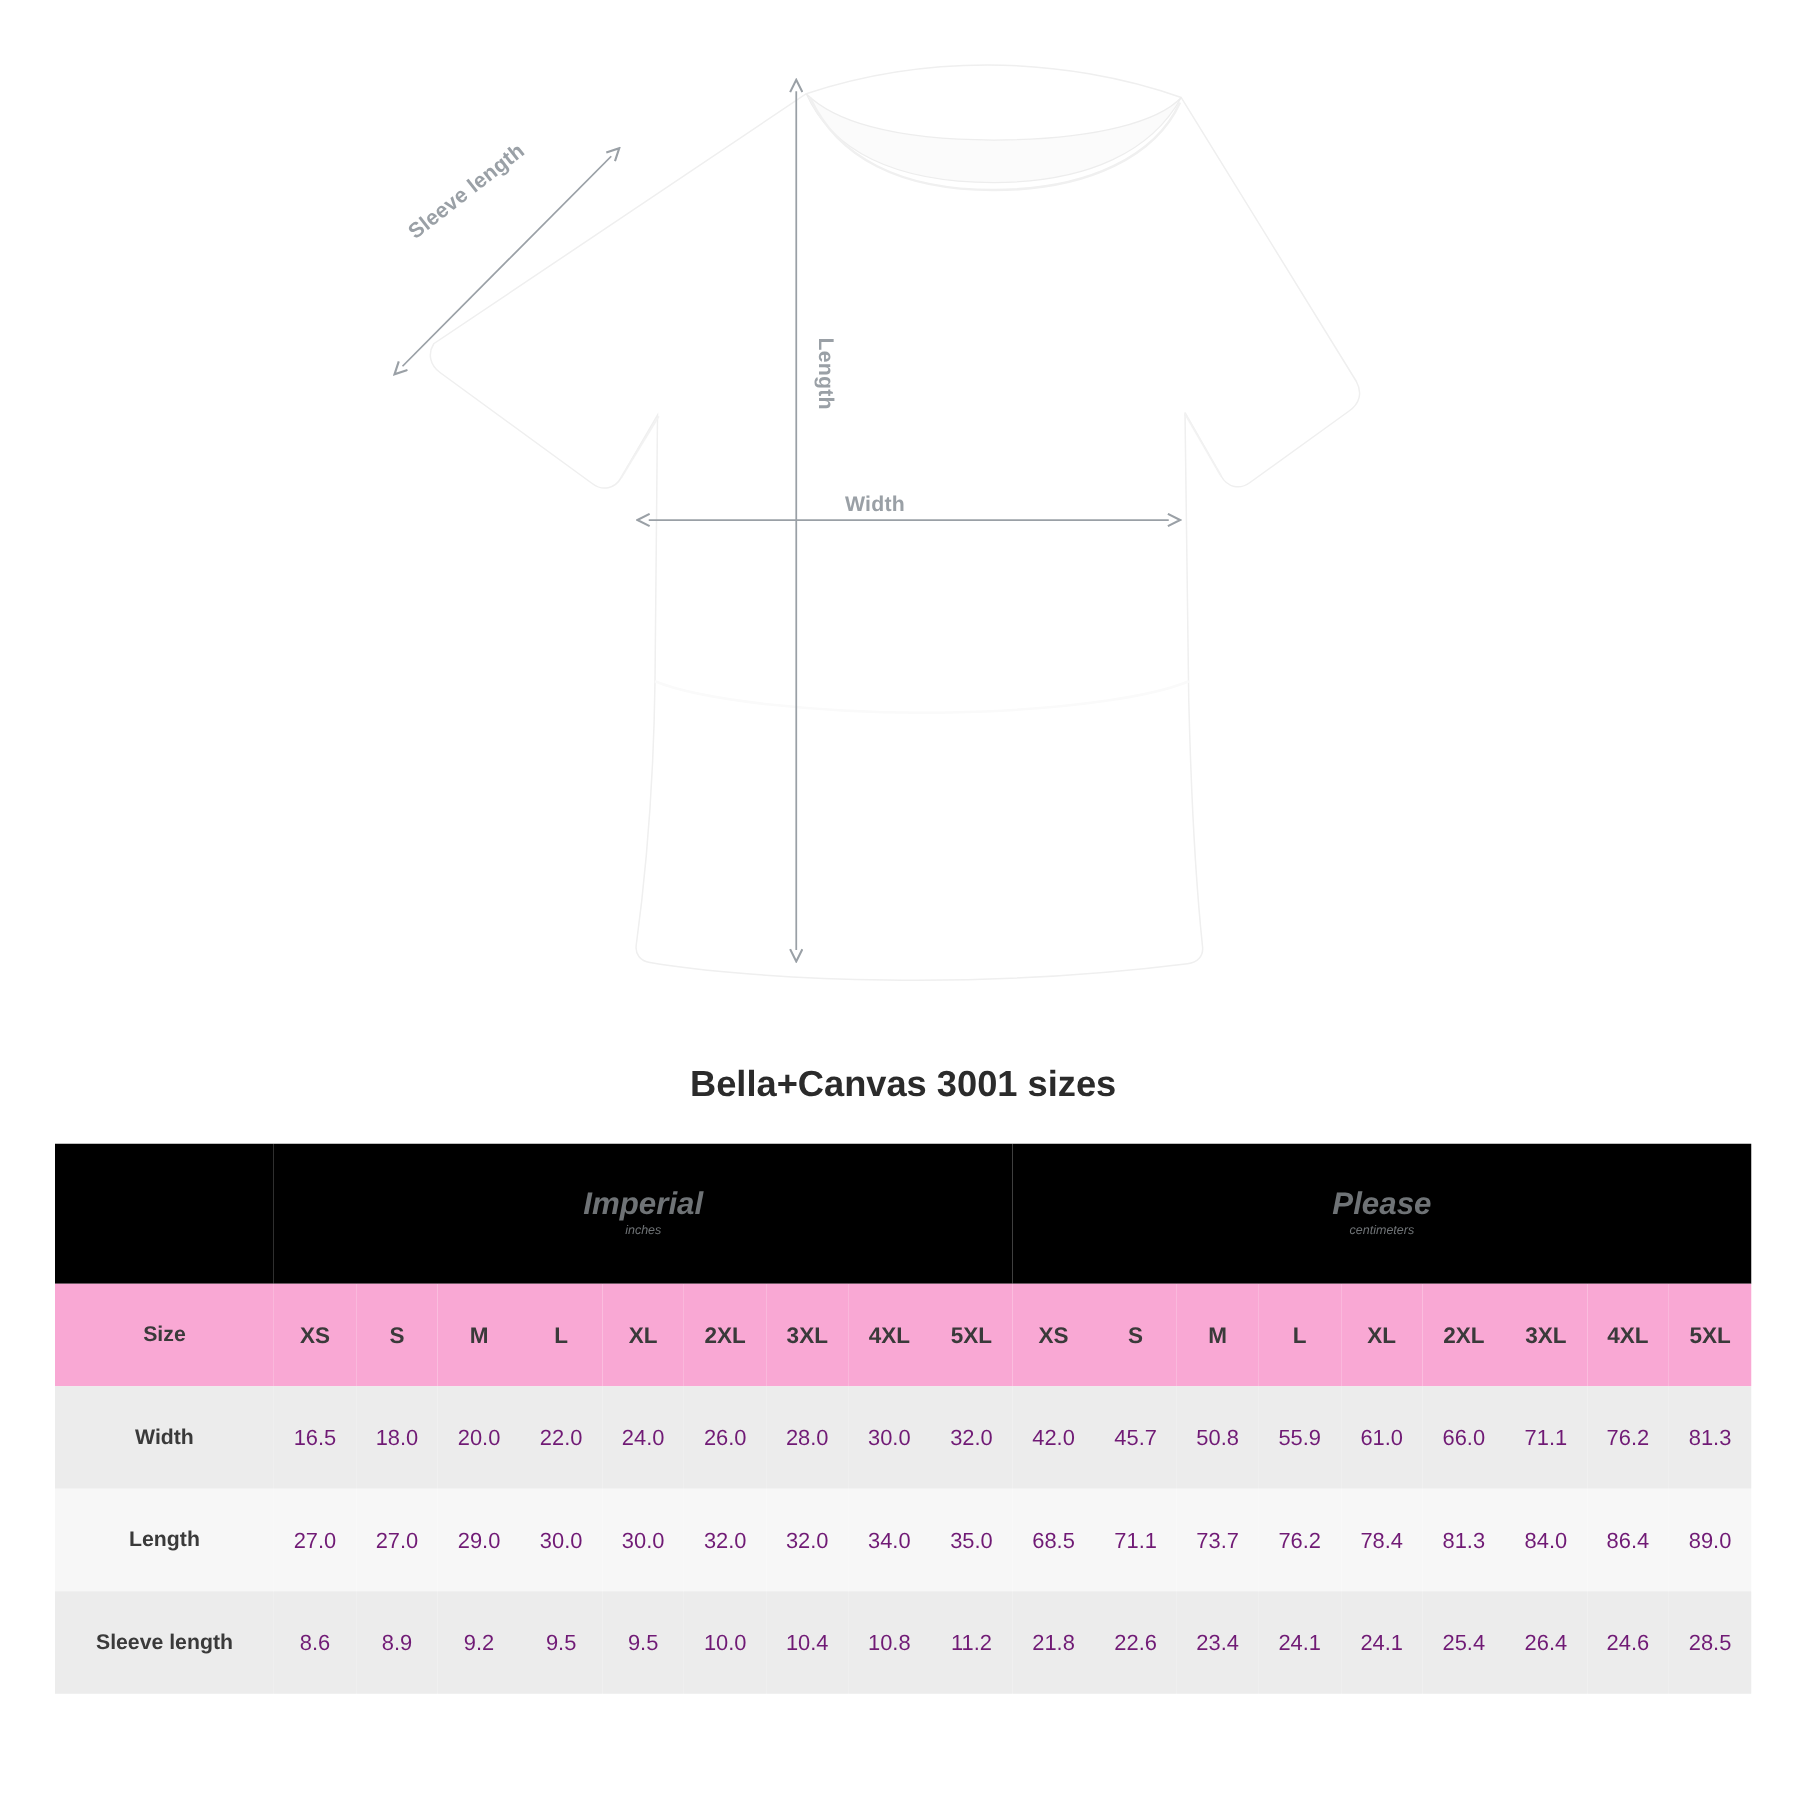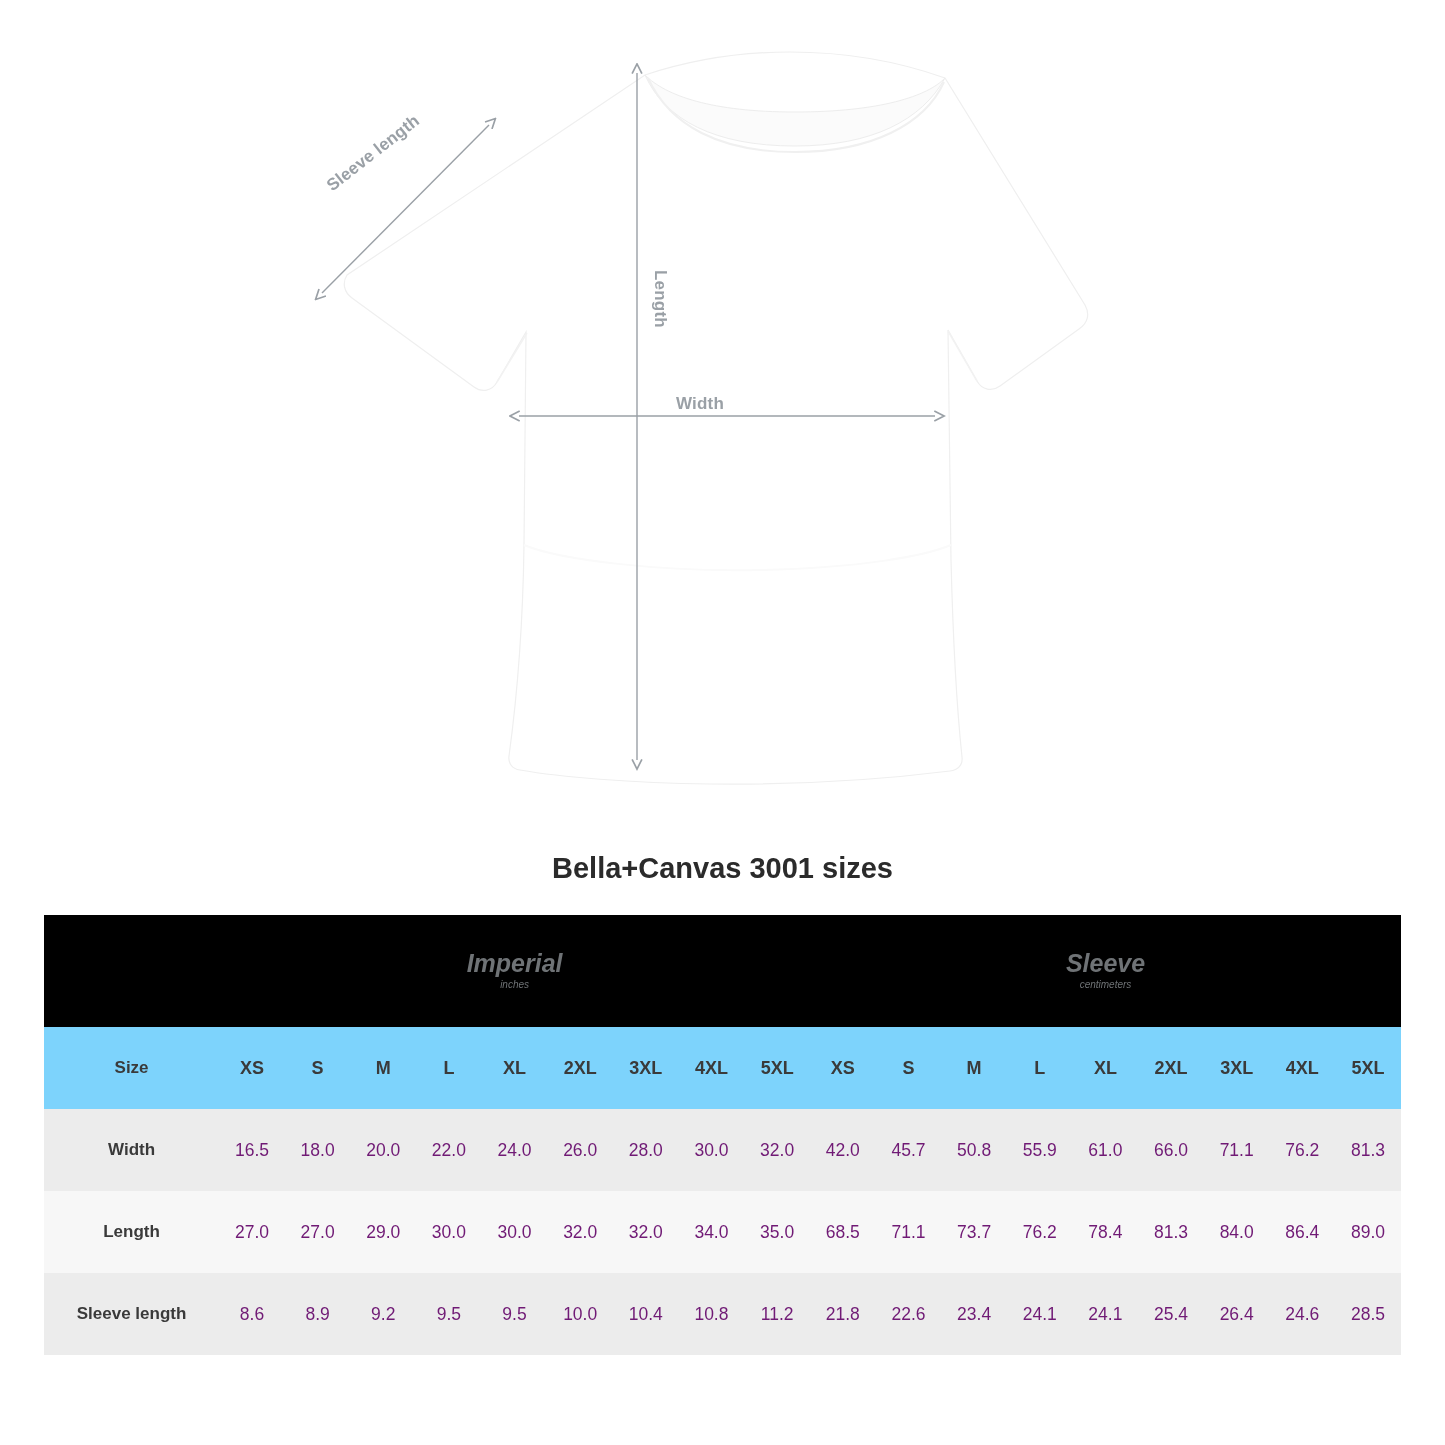--- a/index.html
+++ b/index.html
@@ -101,21 +101,21 @@
     color: #6f7376;
     line-height: 1.15;
   }
   .unit-sub {
     font-size: 10px;
     font-style: italic;
     color: #6f7376;
     line-height: 1.6;
   }
   .row-head {
-    background: #7dd3fc;
+    background: #f9a8d4;
     height: 82px;
   }
   .row-alt {
     background: #ececec;
     height: 82px;
   }
   .row-plain {
     background: #f7f7f7;
     height: 82px;
   }
@@ -229,21 +229,21 @@
       </colgroup>
       <tbody>
 
         <tr>
           <td class="unit-cell"></td>
           <td class="unit-cell" colspan="9">
             <div class="unit-sys">Imperial</div>
             <div class="unit-sub">inches</div>
           </td>
           <td class="unit-cell" colspan="9">
-            <div class="unit-sys">Sleeve</div>
+            <div class="unit-sys">Please</div>
             <div class="unit-sub">centimeters</div>
           </td>
         </tr>
 
         <tr class="row-head">
           <td class="rowlabel">Size</td>
           <td class="sizehead">XS</td>
           <td class="sizehead">S</td>
           <td class="sizehead">M</td>
           <td class="sizehead">L</td>

